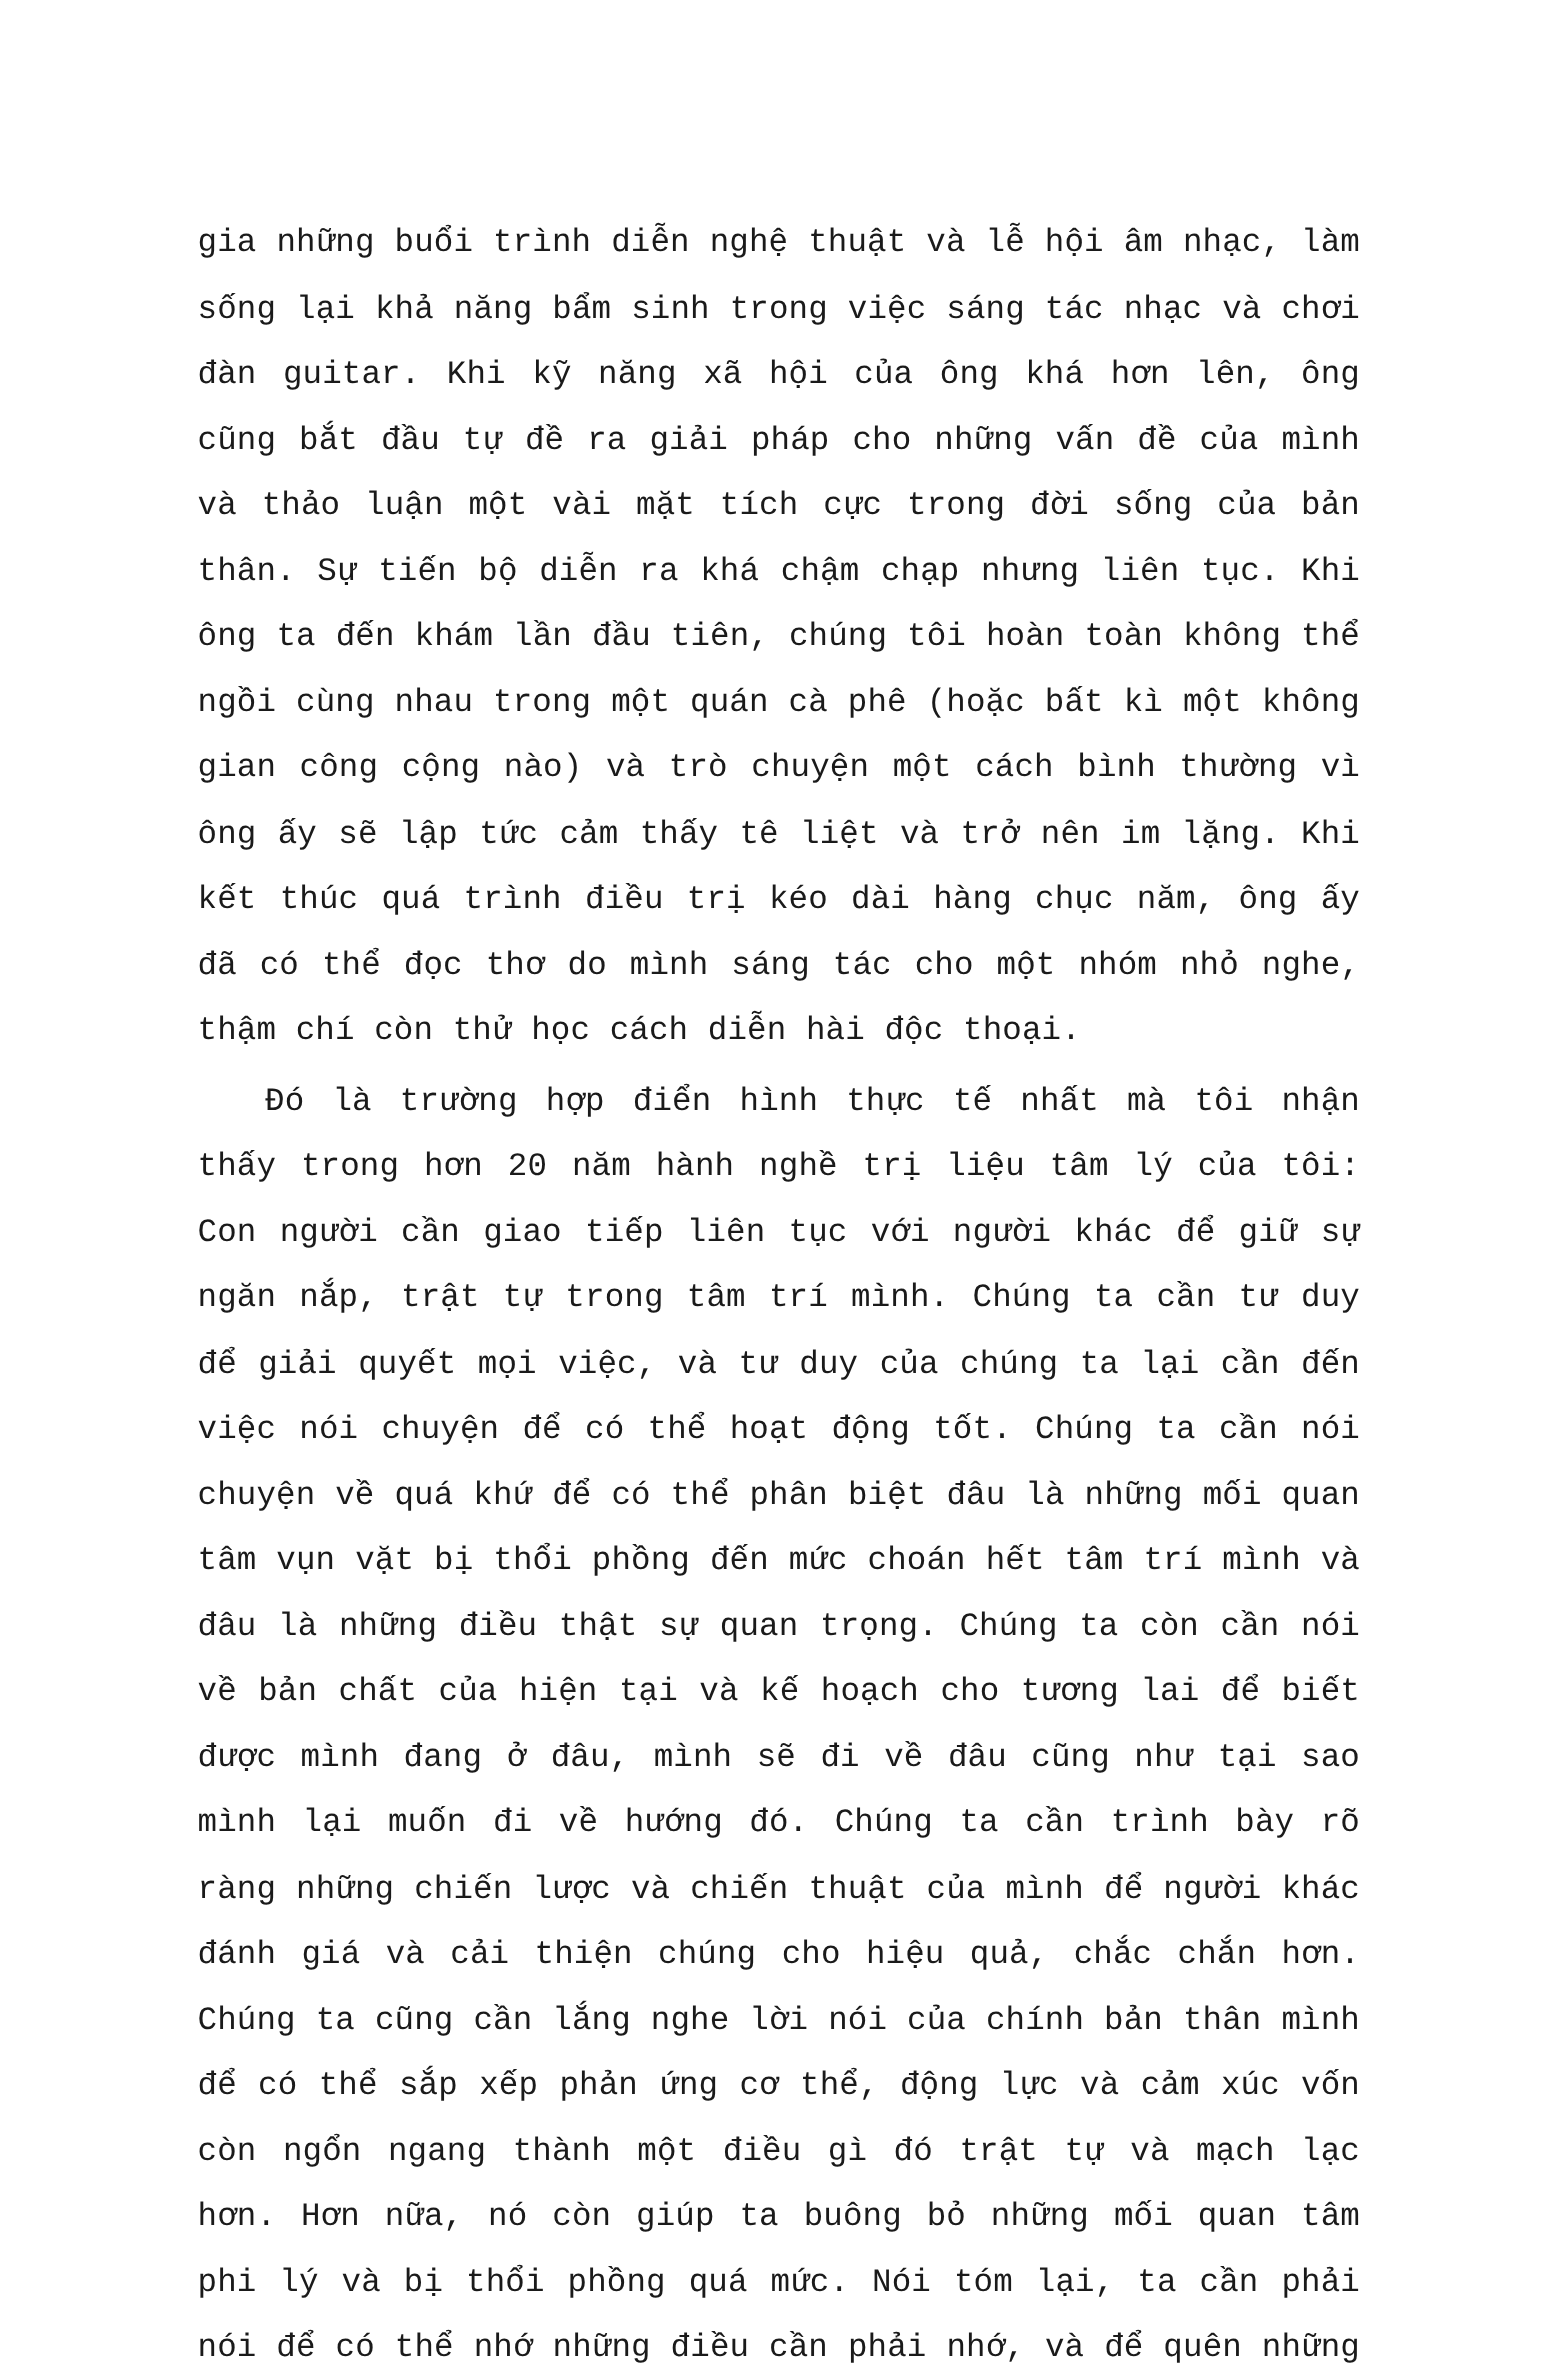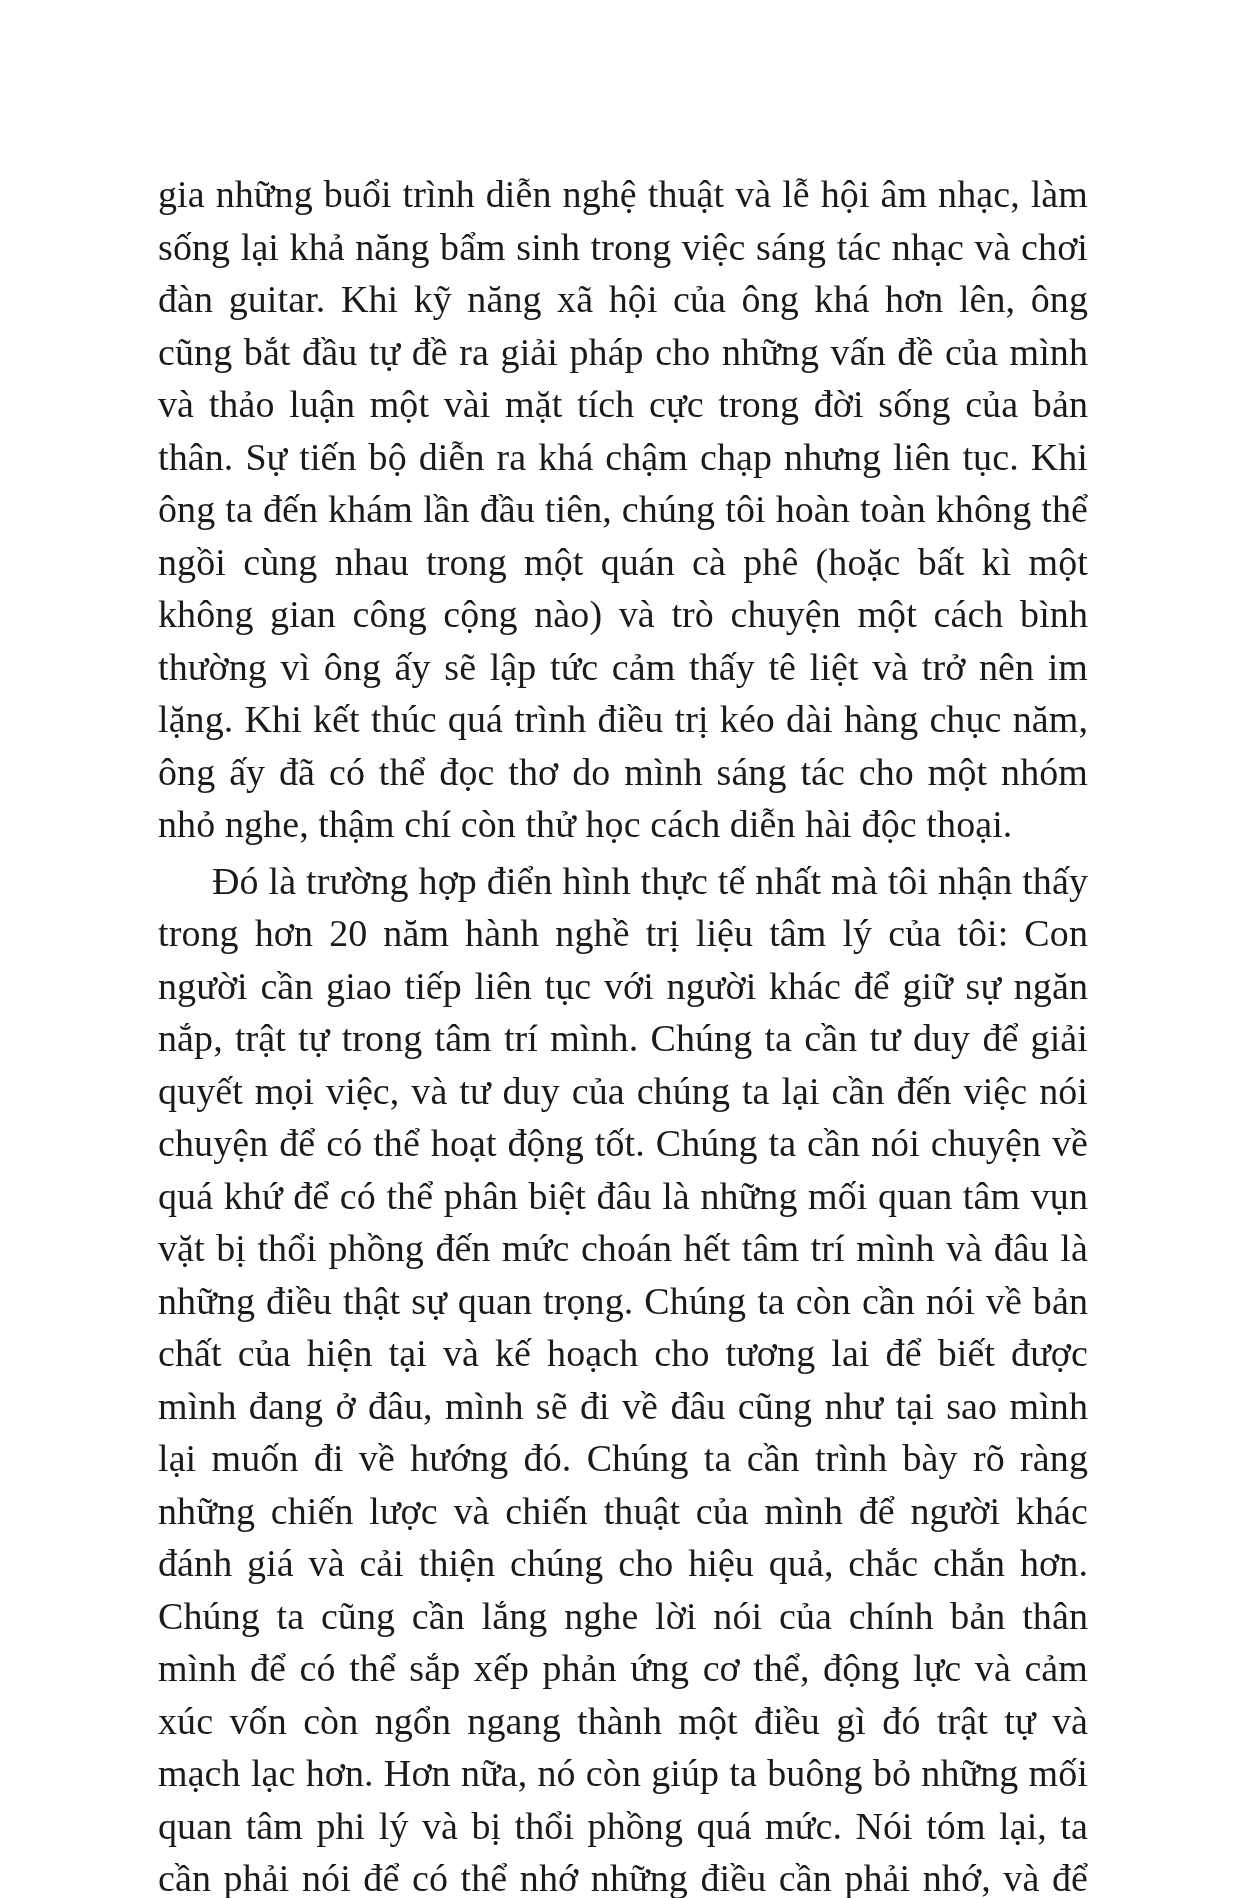--- a/index.html
+++ b/index.html
@@ -15,22 +15,22 @@
     box-sizing: border-box;
     overflow: hidden;
   }
   .content {
     position: absolute;
     left: 158px;
     top: 168px;
     width: 930px;
   }
   .para {
-    font-family: Liberation Serif, serif;
-    font-size: 38px;
+    font-family: Liberation Mono, monospace;
+    font-size: 26px;
     line-height: 52.5px;
     color: #1a1a1a;
     text-align: justify;
     text-justify: inter-word;
     margin: 0 0 0 0;
     letter-spacing: 0.1px;
   }
   .para + .para {
     text-indent: 54px;
     margin-top: 4px;

